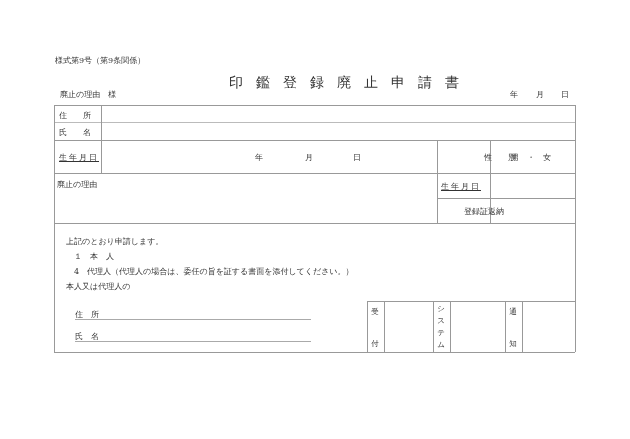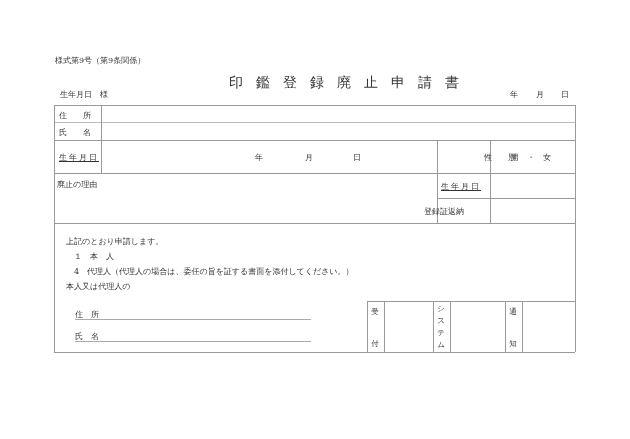--- a/index.html
+++ b/index.html
@@ -11,21 +11,21 @@
   .title { letter-spacing:13px; font-size:14px; }
   .sp { letter-spacing:2px;text-decoration:underline; }
   .ul { position:absolute; height:0; border-top:1px solid #aaa; }
   .vtext { position:absolute; width:10px; text-align:center; line-height:12px; font-size:7.5px; }
 </style>
 </head>
 <body>
 
 <div class="abs" style="left:55px;top:55px;">様式第9号（第9条関係）</div>
 <div class="abs title" style="left:229px;top:74px;">印鑑登録廃止申請書</div>
-<div class="abs" style="left:60px;top:89px;">生年月日　様</div>
+<div class="abs" style="left:60px;top:89px;">廃止の理由　様</div>
 <div class="abs" style="left:510px;top:89px;">年</div>
 <div class="abs" style="left:536px;top:89px;">月</div>
 <div class="abs" style="left:561px;top:89px;">日</div>
 
 <div>
   <div class="hl" style="left:54px;width:521px;top:105px;"></div>
   <div class="hl" style="left:54px;width:521px;top:122px;border-top-color:#bbb;"></div>
   <div class="hl" style="left:54px;width:521px;top:140px;"></div>
   <div class="hl" style="left:54px;width:521px;top:173px;"></div>
   <div class="hl" style="left:437px;width:138px;top:198px;"></div>
@@ -51,21 +51,21 @@
 <div class="abs" style="left:353px;top:152px;">日</div>
 
 <div class="abs" style="left:441px;top:152px;margin-left:43px;">性　　別</div>
 <div class="abs" style="left:511px;top:152px;text-align:center;">男　・　女</div>
 
 <div class="abs" style="left:57px;top:179px;">廃止の理由</div>
 <div class="abs" style="left:57px;top:190px;width:378px;height:32px;"></div>
 
 <div class="abs sp" style="left:441px;top:181px;">生年月日</div>
 <div class="abs" style="left:491px;top:174px;width:83px;height:23px;"></div>
-<div class="abs" style="left:424px;top:206px;">登録証返納</div>
+<div class="abs" style="left:464px;top:206px;">登録証返納</div>
 <div class="abs" style="left:491px;top:199px;width:83px;height:23px;"></div>
 
 <div class="abs" style="left:66px;top:236px;">上記のとおり申請します。</div>
 <div class="abs" style="left:74px;top:251px;">１　本　人</div>
 <div class="abs" style="left:74px;top:266px;">4　代理人（代理人の場合は、委任の旨を証する書面を添付してください。）</div>
 <div class="abs" style="left:66px;top:281px;text-align:right;">本人又は代理人の</div>
 
 <div class="abs" style="left:75px;top:309px;">住　所</div>
 <div class="ul" style="left:75px;width:236px;top:319px;"></div>
 <div class="abs" style="left:75px;top:331px;">氏　名</div>

